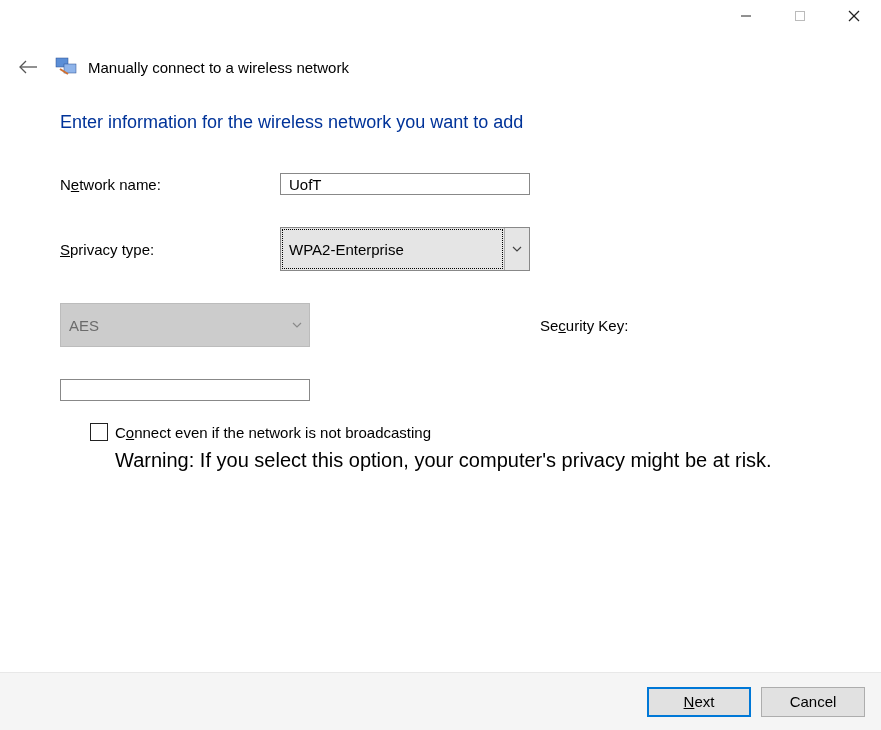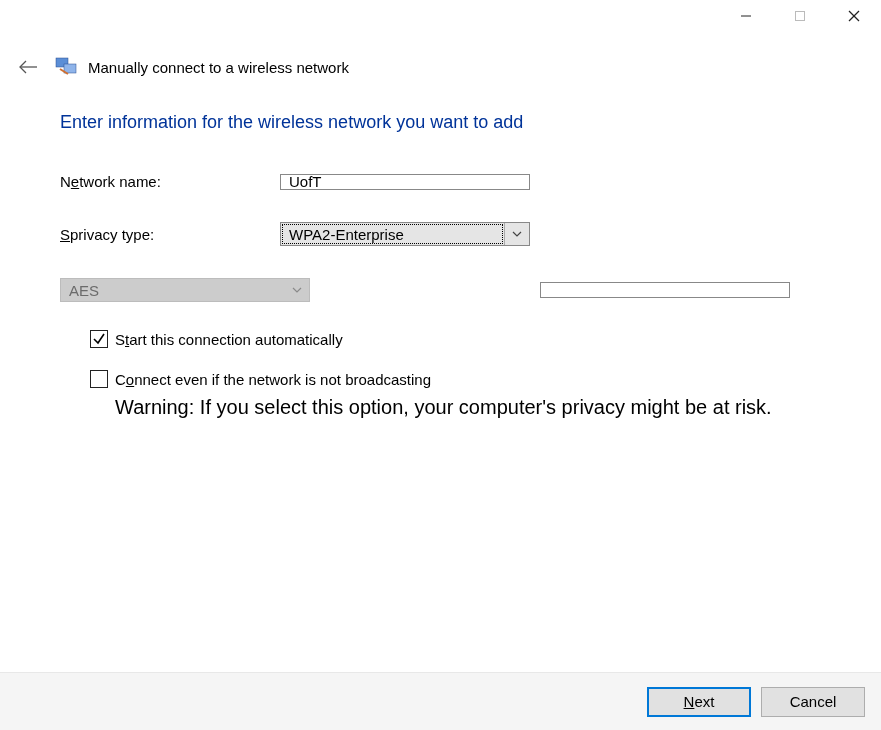--- a/index.html
+++ b/index.html
@@ -71,31 +71,31 @@
     row-gap: 32px;
     align-items: center;
   }
   .label {
     font-size: 15px;
   }
   .u { text-decoration: underline; }
 
   .text-input {
     border: 1px solid #888;
-    height: 16px;
+    height: 22px;
     padding: 0 8px;
     font-size: 15px;
     font-family: inherit;
     box-sizing: border-box;
     width: 250px;
   }
   .select-box {
     display: flex;
     width: 250px;
-    height: 24px;
+    height: 44px;
     box-sizing: border-box;
   }
   .select-box.active {
     border: 1px solid #888;
     background: #e5e5e5;
   }
   .select-box.active .sel-main {
     border: 1px dotted #000;
     margin: 1px;
     flex: 1;
@@ -271,33 +271,28 @@
         <div class="sel-main">AES</div>
         <div class="sel-btn">
           <svg width="10" height="6" viewBox="0 0 10 6">
               <polyline points="1,1 5,5 9,1" fill="none" stroke="#8a8a8a" stroke-width="1.2"></polyline>
             </svg>
         </div>
       </div>
     </div>
     <div></div>
 
+    <div class="label">
+      <span>Se</span><span class="u">c</span><span>urity Key:</span>
+    </div>
     <div>
       <input type="text" class="text-input" value="" style="">
     </div>
   </div>
 
-  <div class="checkbox-row">
-    <div class="cbox">
-      <svg width="14" height="14" viewBox="0 0 14 14">
-          <polyline points="2,7 6,11 12,2" fill="none" stroke="#000" stroke-width="1.6"></polyline>
-        </svg>
-    </div>
-    <span><span>S</span><span class="u">t</span><span>art this connection automatically</span></span>
-  </div>
 
   <div class="checkbox-row secondary">
     <div class="cbox"></div>
     <span><span>C</span><span class="u">o</span><span>nnect even if the network is not broadcasting</span></span>
   </div>
   <div class="warning-text">Warning: If you select this option, your computer's privacy might be at risk.</div>
 </div>
 
 <div class="footer">
   <div class="btn primary">

